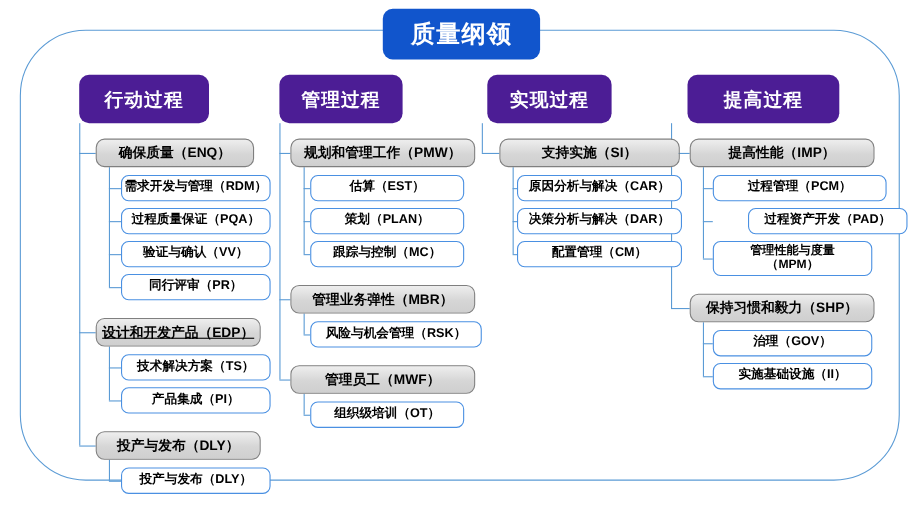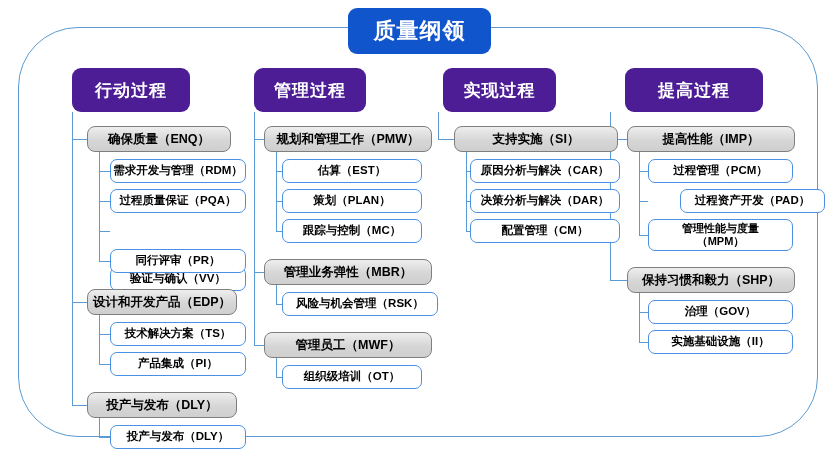--- a/index.html
+++ b/index.html
@@ -144,26 +144,26 @@
 
   <div id="columns-host">
       <div class="column" style="left: 62px;">
         <div class="col-header" style="left: 10px; width: 118px;">行动过程</div>
         <div class="node-group" style="left: 25px; top: 58px; width: 144px;">确保质量（ENQ）</div>
         <div class="branch" style="left: 10px; top: 71px; width: 15px;"></div>
         <div class="node-leaf" style="left: 48px; top: 91px; width: 136px;">需求开发与管理（RDM）</div>
         <div class="branch" style="left: 37px; top: 103px; width: 11px;"></div>
         <div class="node-leaf" style="left: 48px; top: 121px; width: 136px;">过程质量保证（PQA）</div>
         <div class="branch" style="left: 37px; top: 133px; width: 11px;"></div>
-        <div class="node-leaf" style="left: 48px; top: 151px; width: 136px; margin-top: 48px;">验证与确认（VV）</div>
+        <div class="node-leaf" style="left: 48px; top: 151px; width: 136px;">验证与确认（VV）</div>
         <div class="branch" style="left: 37px; top: 163px; width: 11px;"></div>
         <div class="node-leaf" style="left: 48px; top: 181px; width: 136px;">同行评审（PR）</div>
         <div class="branch" style="left: 37px; top: 193px; width: 11px;"></div>
         <div class="spine" style="left: 37px; top: 84px; height: 109px;"></div>
-        <div class="node-group" style="left: 25px; top: 221px; width: 150px;">设计和开发产品（EDP）</div>
+        <div class="node-group" style="left: 25px; top: 221px; width: 150px; text-decoration: underline;">设计和开发产品（EDP）</div>
         <div class="branch" style="left: 10px; top: 234px; width: 15px;"></div>
         <div class="node-leaf" style="left: 48px; top: 254px; width: 136px;">技术解决方案（TS）</div>
         <div class="branch" style="left: 37px; top: 266px; width: 11px;"></div>
         <div class="node-leaf" style="left: 48px; top: 284px; width: 136px;">产品集成（PI）</div>
         <div class="branch" style="left: 37px; top: 296px; width: 11px;"></div>
         <div class="spine" style="left: 37px; top: 247px; height: 49px;"></div>
         <div class="node-group" style="left: 25px; top: 324px; width: 150px;">投产与发布（DLY）</div>
         <div class="branch" style="left: 10px; top: 337px; width: 15px;"></div>
         <div class="node-leaf" style="left: 48px; top: 357px; width: 136px;">投产与发布（DLY）</div>
         <div class="branch" style="left: 37px; top: 369px; width: 11px;"></div>
@@ -203,21 +203,21 @@
         <div class="branch" style="left: 38px; top: 133px; width: 4px;"></div>
         <div class="node-leaf" style="left: 42px; top: 151px; width: 150px;">配置管理（CM）</div>
         <div class="branch" style="left: 38px; top: 163px; width: 4px;"></div>
         <div class="spine" style="left: 38px; top: 84px; height: 79px;"></div>
         <div class="spine" style="left: 10px; top: 44px; height: 27px;"></div>
       </div>
       <div class="column" style="left: 600px;">
         <div class="col-header" style="left: 25px; width: 138px;">提高过程</div>
         <div class="node-group" style="left: 27px; top: 58px; width: 168px;">提高性能（IMP）</div>
         <div class="branch" style="left: 10px; top: 71px; width: 17px;"></div>
-        <div class="node-leaf" style="left: 48px; top: 91px; width: 145px;">过程管理（PCM）</div>
+        <div class="node-leaf" style="left: 48px; top: 91px; width: 158px;">过程管理（PCM）</div>
         <div class="branch" style="left: 39px; top: 103px; width: 9px;"></div>
         <div class="node-leaf" style="left: 48px; top: 121px; width: 145px; margin-left: 32px;">过程资产开发（PAD）</div>
         <div class="branch" style="left: 39px; top: 133px; width: 9px;"></div>
         <div class="node-leaf two-line" style="left: 48px; top: 151px; width: 145px;">管理性能与度量<br>（MPM）</div>
         <div class="branch" style="left: 39px; top: 167px; width: 9px;"></div>
         <div class="spine" style="left: 39px; top: 84px; height: 83px;"></div>
         <div class="node-group" style="left: 27px; top: 199px; width: 168px;">保持习惯和毅力（SHP）</div>
         <div class="branch" style="left: 10px; top: 212px; width: 17px;"></div>
         <div class="node-leaf" style="left: 48px; top: 232px; width: 145px;">治理（GOV）</div>
         <div class="branch" style="left: 39px; top: 244px; width: 9px;"></div>

